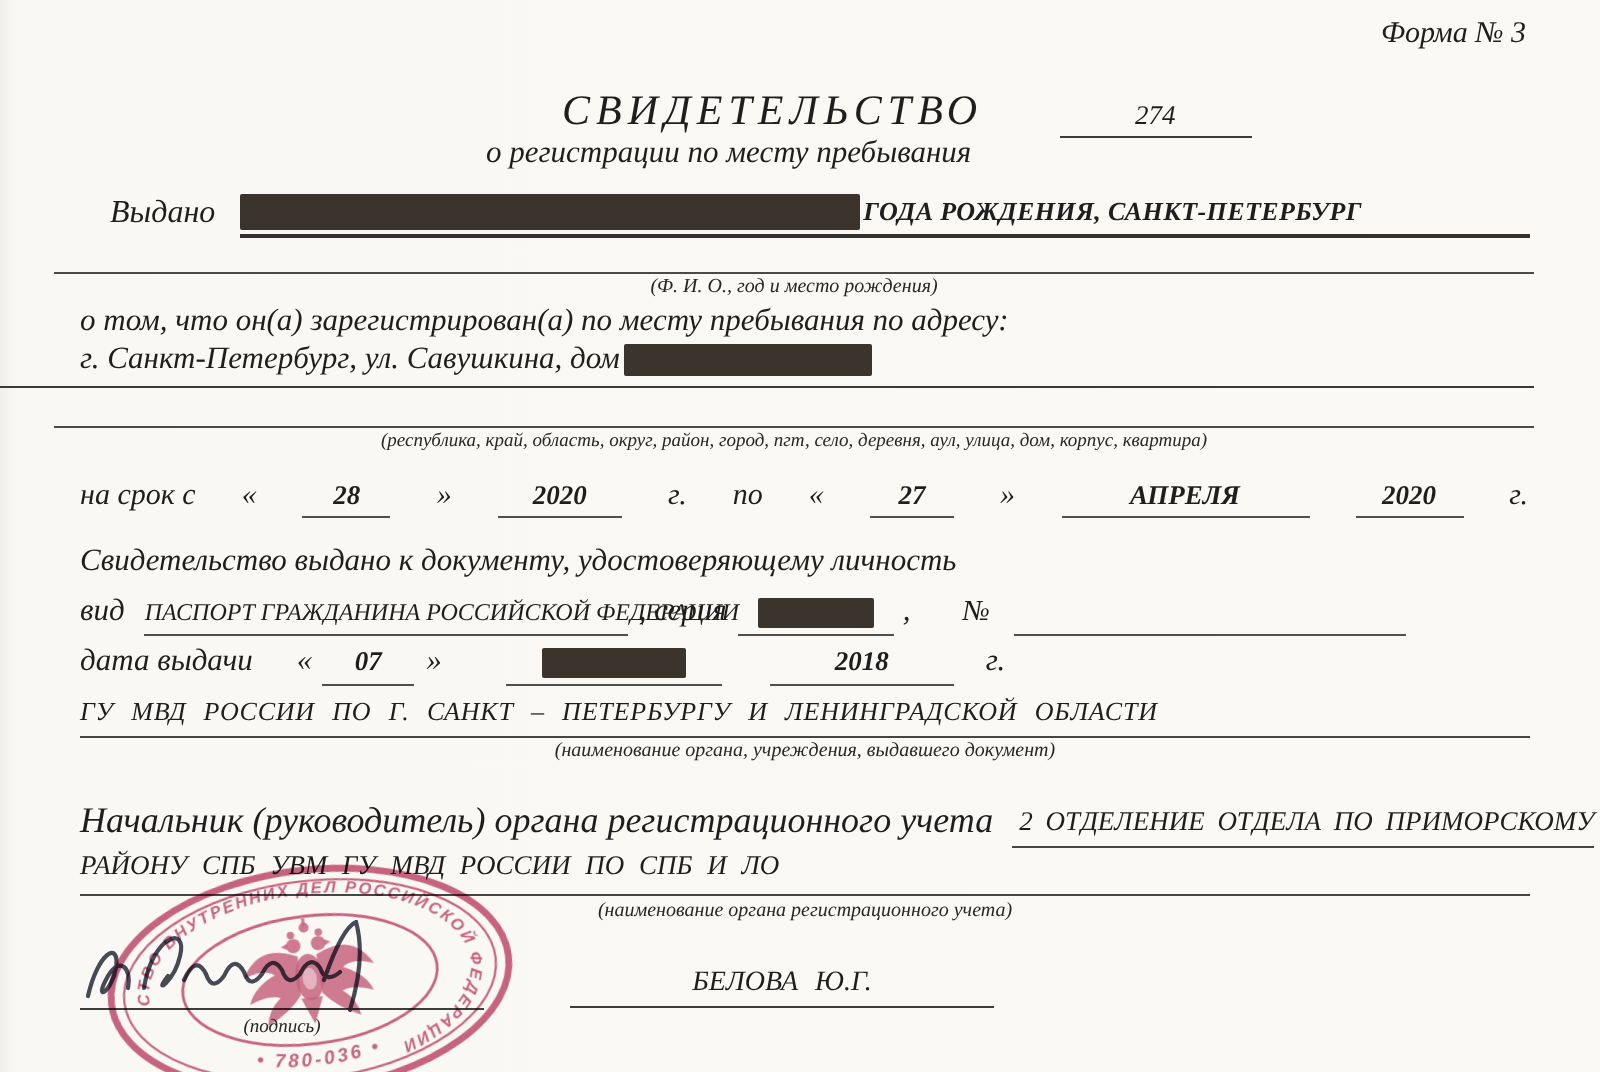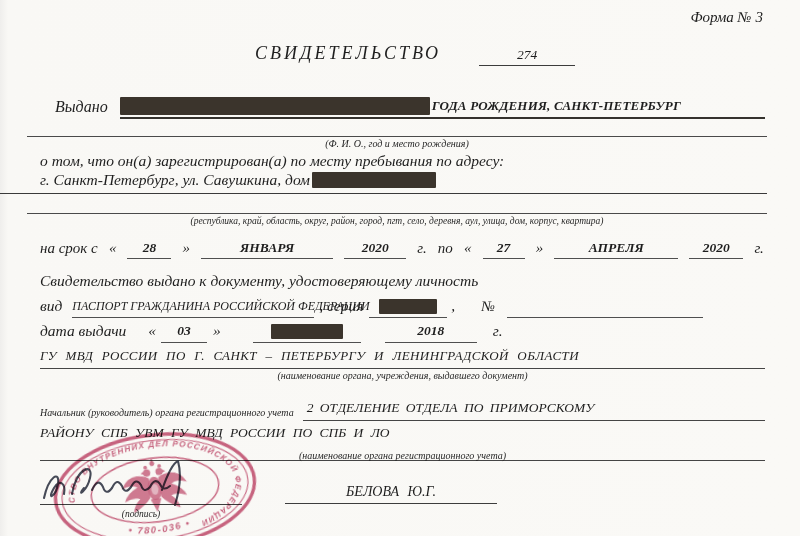--- a/index.html
+++ b/index.html
@@ -7,21 +7,21 @@
   .page {
     position:relative; width:800px; height:536px; overflow:hidden;
     background:linear-gradient(90deg,#efeeec 0px,#f9f8f5 8px,#faf9f6 100%);
     font-family:"Liberation Serif","DejaVu Serif",serif;
     color:#1e1e1e;
     font-style:italic;
   }
   .abs { position:absolute; }
   .form-label { top:9px; right:37px; font-size:15px; }
   .title-block { top:43px; left:255px; display:flex; align-items:baseline; }
-  .title-text { font-size:18px; letter-spacing:3px; }
+  .title-text { font-size:21px; letter-spacing:3px;margin-left:26px; }
   .title-num-cell { margin-left:38px; width:96px; border-bottom:1.4px solid #3c3c3c; text-align:center; font-size:13.5px; padding-bottom:2px; }
   .subtitle { top:68px; left:243px; font-size:15.5px; }
 
   .issued-row { top:97px; left:55px; right:35px; display:flex; }
   .issued-label { font-size:16px; margin-right:12px; padding-top:1px; white-space:nowrap; }
   .issued-fill { flex:1; border-bottom:2px solid #35322e; display:flex; align-items:center; padding-bottom:2px; }
   .redact { background:#3b342c; border-radius:1px; }
   .bar-name { width:310px; height:18px; }
   .issued-suffix { font-weight:bold; font-size:13px; letter-spacing:0.2px; white-space:nowrap; margin-left:2px; }
 
@@ -60,23 +60,23 @@
   .day-cell { width:46px; font-size:13.5px; font-weight:bold; margin-left:5px; }
   .month-cell { width:108px; margin-left:32px; display:flex; justify-content:center; border-bottom:1.3px solid #4f4f4f; padding-bottom:3px; }
   .bar-month { width:72px; height:15px; }
   .year-cell { width:92px; margin-left:24px; font-size:13.5px; font-weight:bold; }
   .g-ml { margin-left:16px; }
 
   .issuer-row { top:348px; left:40px; right:35px; border-bottom:1.4px solid #454545; font-size:13px; letter-spacing:0.4px; word-spacing:5px; padding-bottom:4px; white-space:nowrap; }
   .issuer-caption { top:369px; left:40px; right:35px; text-align:center; }
 
   .chief-row { top:400px; left:40px; right:35px; display:flex; align-items:flex-end; }
-  .chief-label { font-size:10px; white-space:nowrap; margin-right:9px; padding-bottom:3px; }
+  .chief-label { font-size:18px; white-space:nowrap; margin-right:9px; padding-bottom:3px; }
   .chief-cell { flex:1; border-bottom:1.4px solid #454545; font-size:13.5px; word-spacing:3px; padding:0 0 4px 4px; white-space:nowrap; }
-  .org-line2 { top:425px; left:40px; right:35px; border-bottom:1.4px solid #454545; font-size:13.5px; word-spacing:4px; padding-bottom:19px; white-space:nowrap; }
+  .org-line2 { top:425px; left:40px; right:35px; border-bottom:1.4px solid #454545; font-size:13.5px; word-spacing:4px; padding-bottom:6px; white-space:nowrap; }
   .org-caption { top:449px; left:40px; right:35px; text-align:center; }
 
   .sig-svg { top:460px; left:36px; width:210px; height:52px; }
   .sig-line { top:504px; left:40px; width:202px; border-top:1.3px solid #3d3d3d; }
   .sig-caption { top:507px; left:40px; width:202px; text-align:center; }
   .name-text { top:484px; left:285px; width:212px; text-align:center; font-size:14px; word-spacing:5px; white-space:nowrap; }
   .name-line { top:503px; left:285px; width:212px; border-top:1.3px solid #3d3d3d; }
   .name-caption { top:505px; left:285px; width:212px; text-align:center;margin-top:40px; }
 
   .stamp-svg {
@@ -92,20 +92,21 @@
 <body>
 
 <div class="page">
 
   <div class="abs form-label">Форма № 3</div>
 
   <div class="abs title-block">
     <span class="title-text">СВИДЕТЕЛЬСТВО</span>
     <span class="title-num-cell">274</span>
   </div>
+  <div class="abs subtitle">о регистрации по месту пребывания</div>
 
   <div class="abs issued-row">
     <span class="issued-label">Выдано</span>
     <span class="issued-fill">
       <span class="redact bar-name"></span>
       <span class="issued-suffix">ГОДА РОЖДЕНИЯ, САНКТ-ПЕТЕРБУРГ</span>
     </span>
   </div>
   <div class="abs fio-line">
     <div class="caption">(Ф. И. О., год и место рождения)</div>
@@ -118,21 +119,20 @@
   </div>
   <div class="abs addr-line2">
     <div class="caption-sm">(республика, край, область, округ, район, город, пгт, село, деревня, аул, улица, дом, корпус, квартира)</div>
   </div>
 
   <div class="abs period-row">
     <span>на срок с</span>
     <span>«</span>
     <span class="ucell w-d1">28</span>
     <span>»</span>
-    <span class="ucell w-m1">ЯНВАРЯ</span>
     <span class="ucell w-y1">2020</span>
     <span>г.</span>
     <span>по</span>
     <span>«</span>
     <span class="ucell w-d2">27</span>
     <span>»</span>
     <span class="ucell w-m2">АПРЕЛЯ</span>
     <span class="ucell w-y2">2020</span>
     <span>г.</span>
   </div>
@@ -149,21 +149,21 @@
     <span class="comma2">,</span>
     <span class="no-label">№</span>
     <span class="no-cell">
       <span class="redact bar-no"></span>
     </span>
   </div>
 
   <div class="abs date-row">
     <span>дата выдачи</span>
     <span class="q-ml">«</span>
-    <span class="ucell day-cell">03</span>
+    <span class="ucell day-cell">07</span>
     <span class="q-ml2">»</span>
     <span class="month-cell">
       <span class="redact bar-month"></span>
     </span>
     <span class="ucell year-cell">2018</span>
     <span class="g-ml">г.</span>
   </div>
 
   <div class="abs issuer-row">ГУ МВД РОССИИ ПО Г. САНКТ – ПЕТЕРБУРГУ И ЛЕНИНГРАДСКОЙ ОБЛАСТИ</div>
   <div class="abs issuer-caption caption">(наименование органа, учреждения, выдавшего документ)</div>

